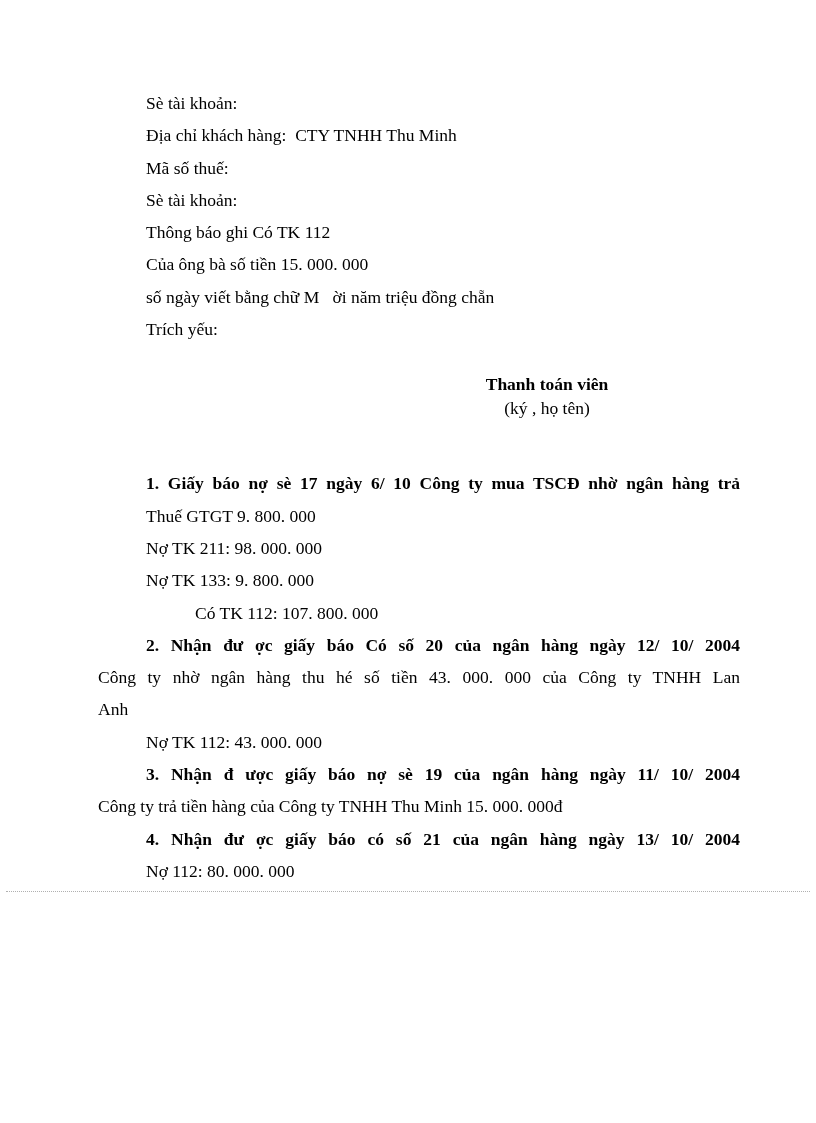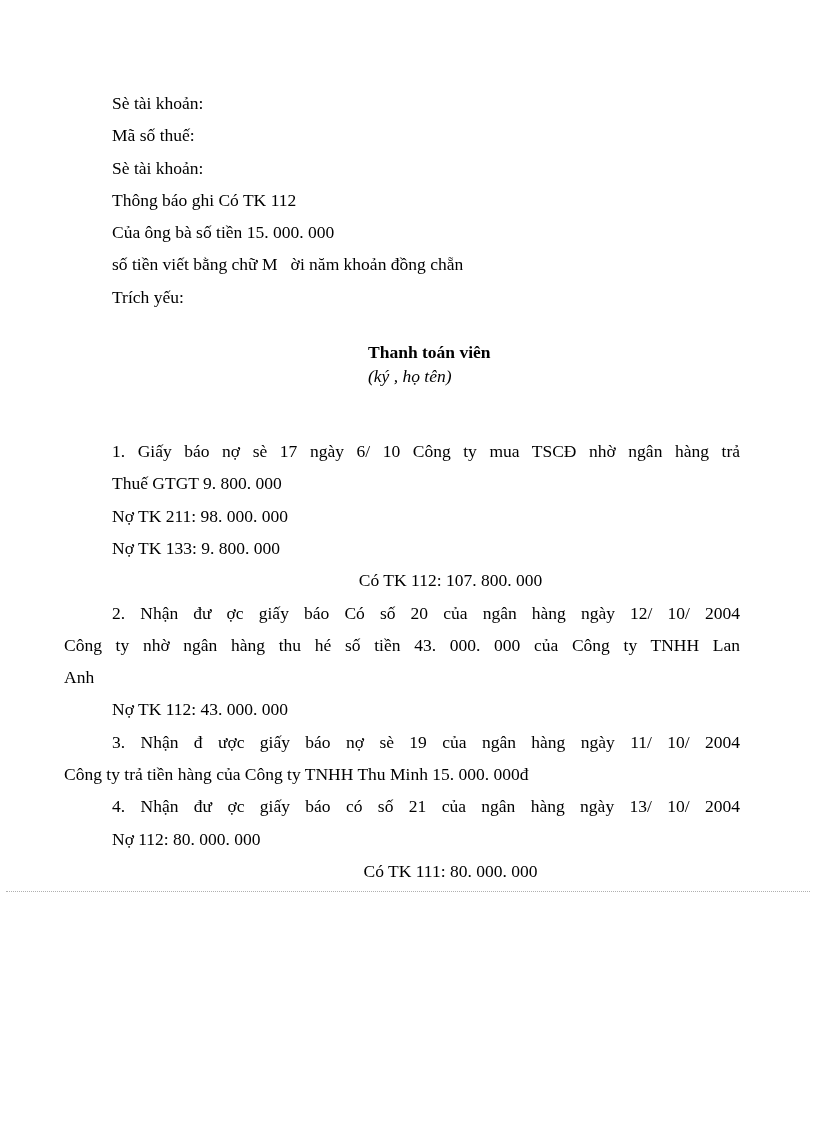--- a/index.html
+++ b/index.html
@@ -9,49 +9,50 @@
   }
   .page {
     position: relative;
     width: 816px;
     height: 895px;
     box-sizing: border-box;
     background: #ffffff;
     color: #000000;
     font-family: "Liberation Serif", "DejaVu Serif", serif;
     font-size: 17.5px;
-    padding: 87px 76px 0 64px;
+    padding: 87px 76px 0 98px;
     overflow: hidden;
   }
   .line {
     line-height: 32.3px;
     white-space: pre-wrap;
   }
   .ind1 { margin-left: 48px; }
-  .ind2 { margin-left: 97px; text-align: center; }
+  .ind2 { margin-left: 97px; }
   .jfirst {
     text-indent: 48px;
     text-align: justify;
     text-align-last: justify;
+    font-weight: bold;
   }
   .jfull {
     text-align: justify;
     text-align-last: justify;
   }
   .signature-block {
     margin-top: 27px;
     margin-left: 304px;
     width: 290px;
+    text-align: center;
   }
   .sig-title {
     font-weight: bold;
     line-height: 24px;
   }
   .sig-sub {
-    font-style: italic;
     line-height: 24px;
   }
   .entries-block {
     margin-top: 47px;
   }
   .page-break-divider {
     position: absolute;
     left: 6px;
     right: 6px;
     bottom: 3px;
@@ -59,25 +60,26 @@
     height: 0;
   }
 </style>
 </head>
 <body>
 
 <div class="page">
 
   <div class="header-fields">
       <div class="line ind1">Sè tài khoản:</div>
+      <div class="line ind1">Địa chỉ khách hàng:  CTY TNHH Thu Minh</div>
       <div class="line ind1">Mã số thuế:</div>
       <div class="line ind1">Sè tài khoản:</div>
       <div class="line ind1">Thông báo ghi Có TK 112</div>
       <div class="line ind1">Của ông bà số tiền 15. 000. 000</div>
-      <div class="line ind1">số tiền viết bằng chữ M   ời năm khoản đồng chẵn</div>
+      <div class="line ind1">số ngày viết bằng chữ M   ời năm triệu đồng chẵn</div>
       <div class="line ind1">Trích yếu:</div>
     </div>
 
   <div class="signature-block">
     <div class="line sig-title">Thanh toán viên</div>
     <div class="line sig-sub">(ký , họ tên)</div>
   </div>
 
   <div class="entries-block">
       <div class="line jfirst">1. Giấy báo nợ sè 17 ngày 6/ 10 Công ty mua TSCĐ nhờ ngân hàng trả</div>

